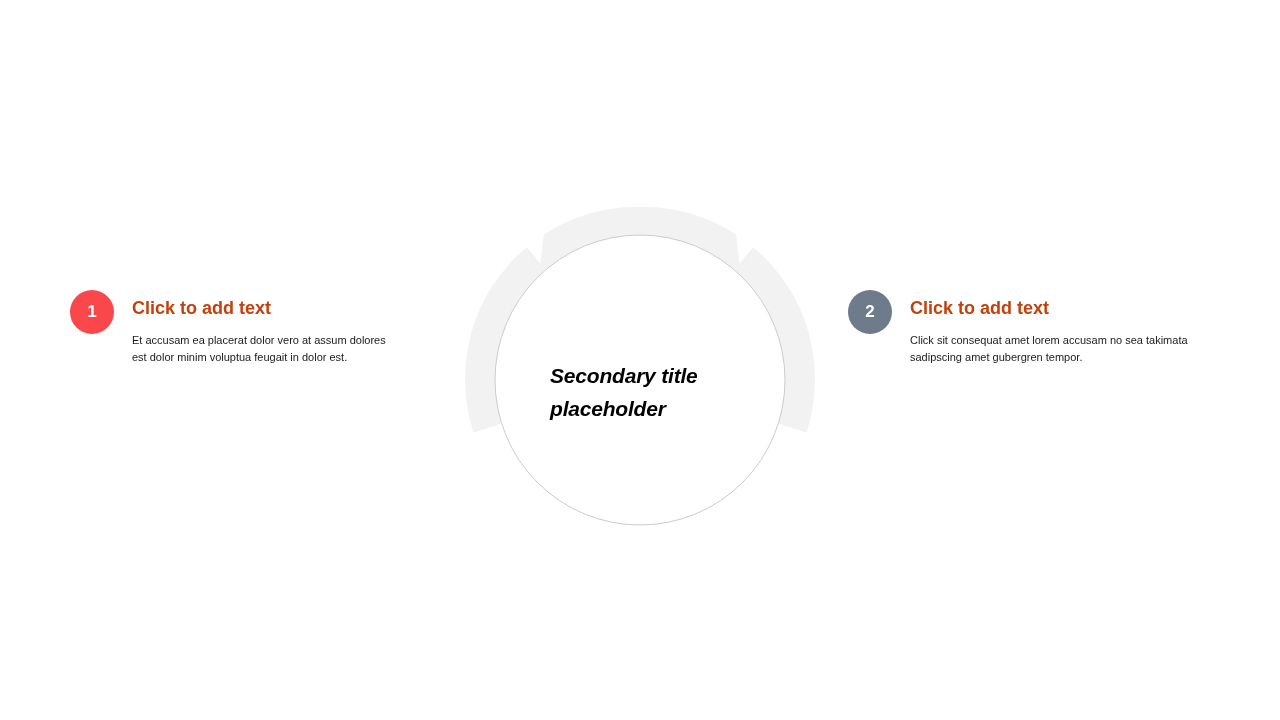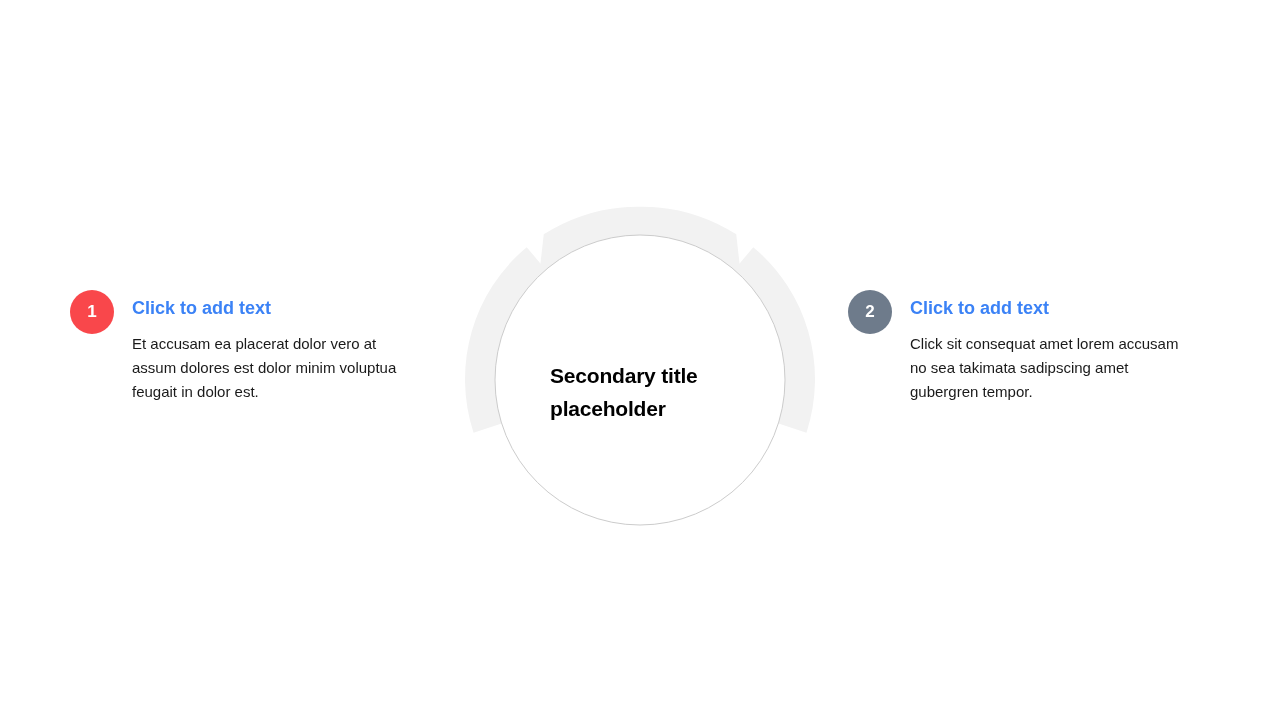--- a/index.html
+++ b/index.html
@@ -36,20 +36,21 @@
   .center-title {
     position: absolute;
     left: 550px;
     top: 360px;
     width: 180px;
     font-size: 21px;
     font-weight: bold;
     line-height: 1.55;
     color: #000000;
     letter-spacing: -0.2px;
+    font-style: italic;
   }
 
   
   .item {
     position: absolute;
     display: flex;
     align-items: flex-start;
   }
   .item-left  { left: 70px;  top: 290px; width: 330px; }
   .item-right { left: 848px; top: 290px; width: 350px; }
@@ -69,27 +70,27 @@
   }
 
   .item-body {
     margin-left: 18px;
     padding-top: 8px;
   }
 
   .item-title {
     font-size: 18px;
     font-weight: bold;
-    color: #3b82f6;
+    color: #c2410c;
     margin: 0 0 12px 0;
     line-height: 1.2;
   }
 
   .item-desc {
-    font-size: 15px;
+    font-size: 11px;
     line-height: 1.62;
     color: #1a1a1a;
     margin: 0;
     max-width: 290px;
   }
   .item-right .item-desc { max-width: 300px; }
 </style>
 </head>
 <body>
 

